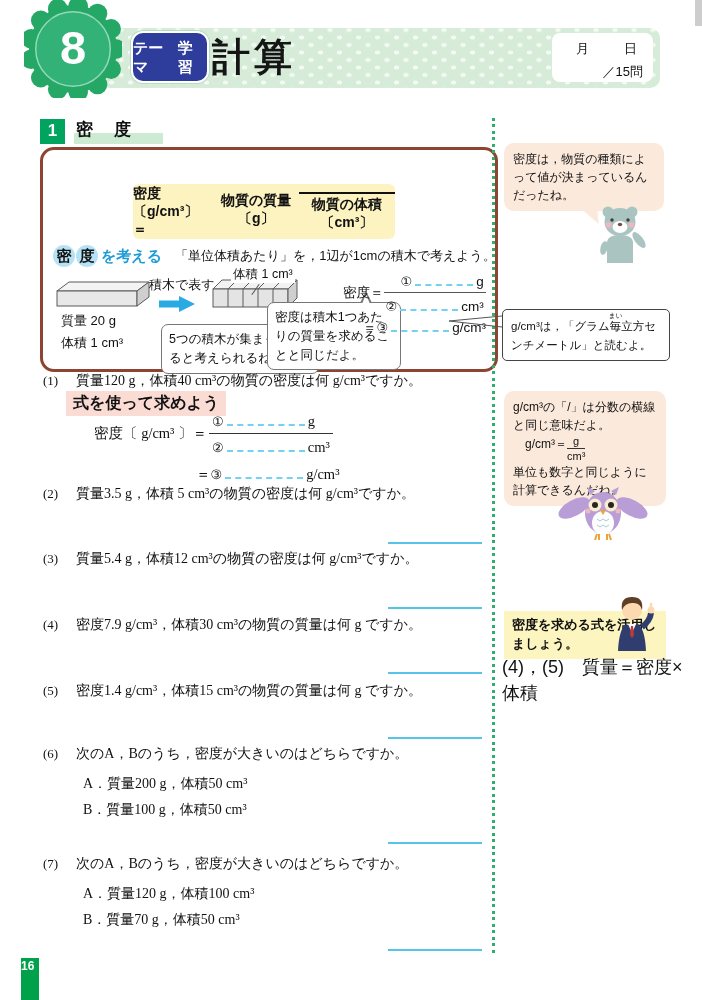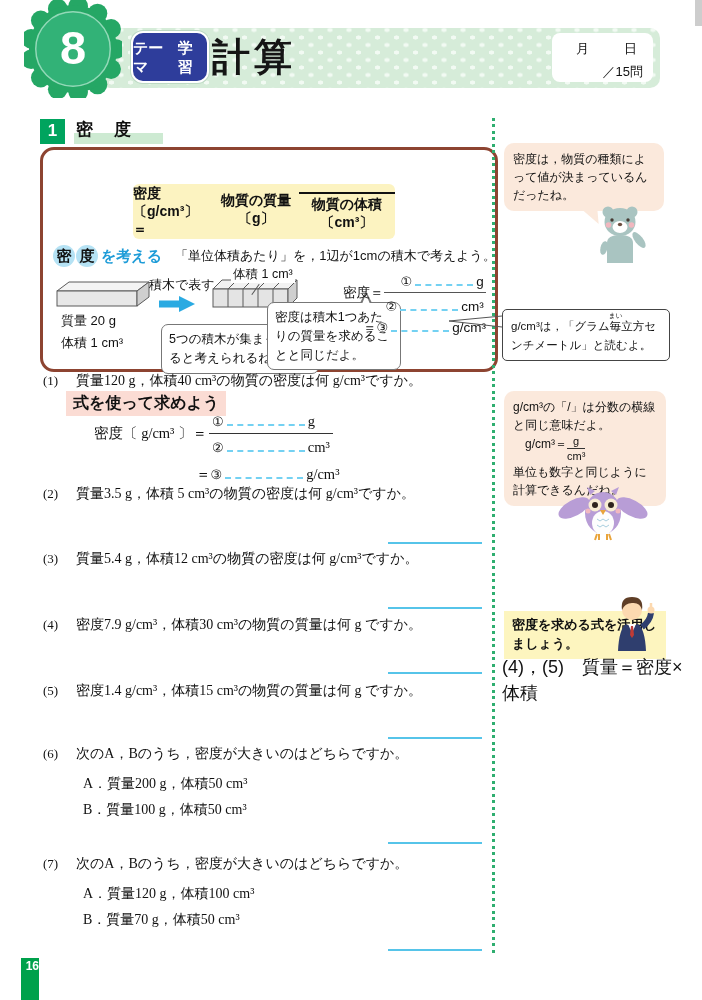--- a/index.html
+++ b/index.html
@@ -107,21 +107,21 @@
   .ruby-wrap{position:relative;display:inline-block;}
   .ruby-rt{position:absolute;top:-7px;left:50%;transform:translateX(-50%);font-size:7px;white-space:nowrap;}
   .connector{position:absolute;left:449px;top:314px;}
   .teacher-box{position:absolute;left:504px;top:611px;width:146px;background:#fdf5bf;
     padding:5px 8px;font-weight:bold;font-size:13px;line-height:1.45;}
   .teacher-svg{position:absolute;left:612px;top:593px;}
   .side-notes{position:absolute;left:502px;top:654px;width:198px;font-size:18px;line-height:1.45;}
   .side-notes .n2{padding-left:1em;text-indent:-1em;margin-top:2px;}
 
   .page-num{position:absolute;left:21px;top:958px;width:18px;height:42px;background:#00a14b;
-    color:#fff;font-size:12px;font-weight:bold;text-align:right;padding-top:1px;box-sizing:border-box;}
+    color:#fff;font-size:12px;font-weight:bold;text-align:left;padding-top:1px;box-sizing:border-box;}
 </style>
 </head>
 <body>
 
 <div class="page">
 
   <div class="header-band"></div>
   <div class="page-edge"></div>
 
   <div class="lesson-badge">

